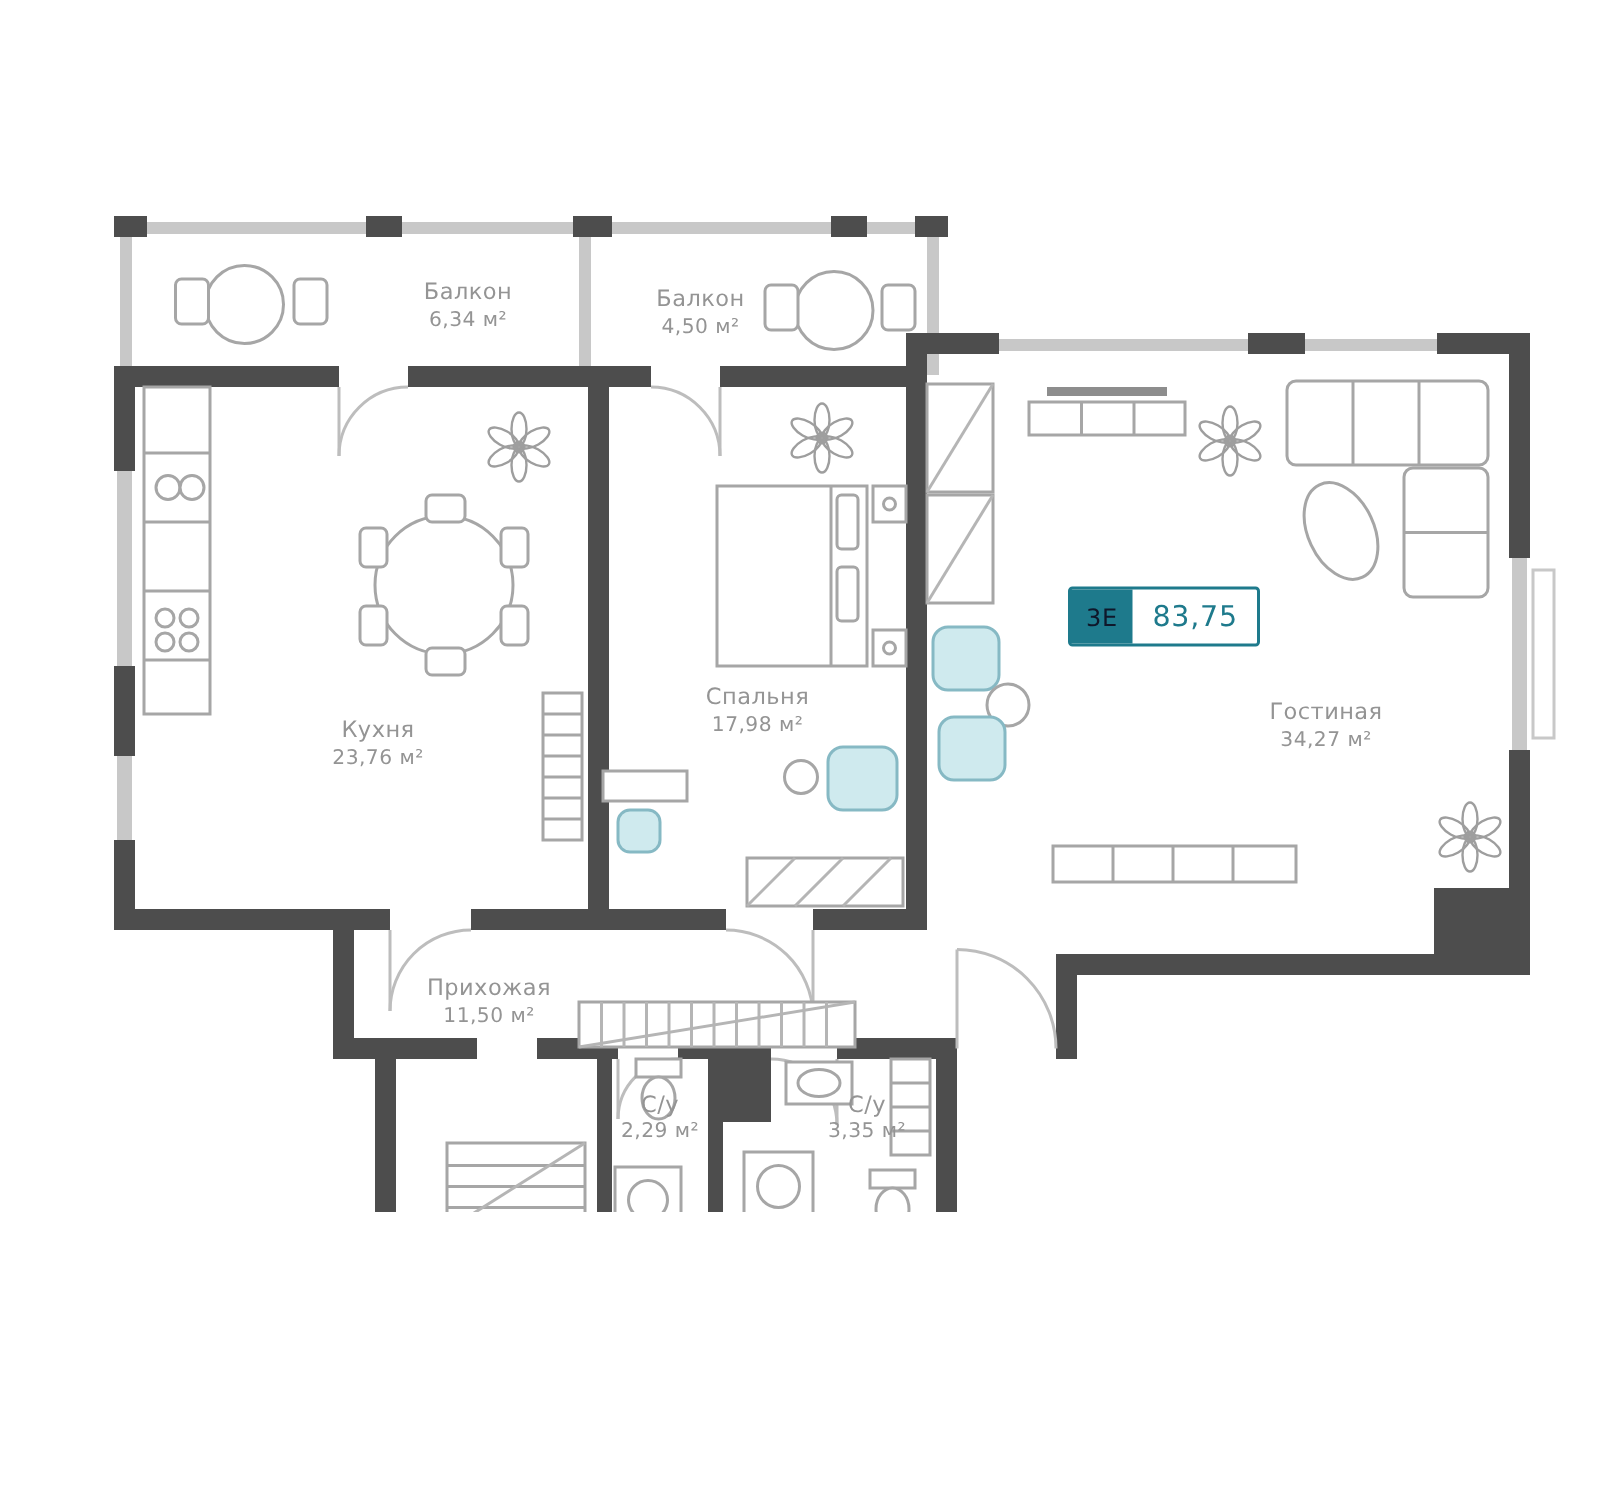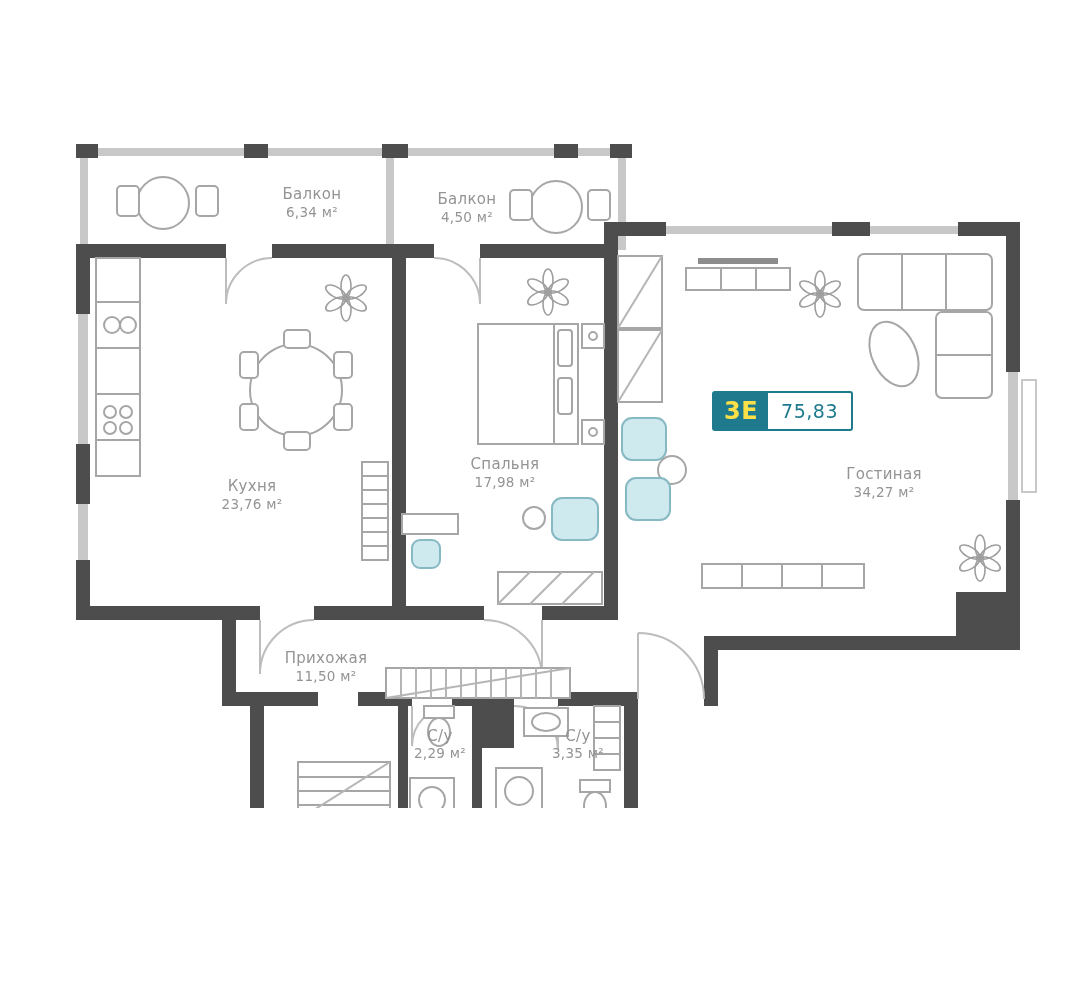--- a/index.html
+++ b/index.html
@@ -13,21 +13,21 @@
     --cyan-stroke:#86b9c4;
   }
   html,body{margin:0;padding:0;background:#fff;}
   .canvas{position:relative;width:1065px;height:808px;background:#fff;overflow:hidden;
           font-family:"DejaVu Sans", sans-serif;}
   svg{position:absolute;left:0;top:0;}
   .room-name{font-family:"DejaVu Sans",sans-serif;font-size:15px;fill:var(--label);letter-spacing:.3px;}
   .room-area{font-family:"DejaVu Sans",sans-serif;font-size:13.5px;fill:var(--label);letter-spacing:.3px;}
   .badge{position:absolute;left:712px;top:391px;height:40px;display:inline-flex;align-items:stretch;
          background:#fff;border:2px solid var(--teal);border-radius:3px;box-sizing:border-box;}
-  .badge-type{background:var(--teal);color:#fde047;font-weight:bold;font-size:24px;
+  .badge-type{background:var(--teal);color:#0f172a;font-weight:normal;font-size:16px;
               display:flex;align-items:center;padding:0 10px;letter-spacing:.5px;}
   .badge-area{color:var(--teal);font-size:19px;display:flex;align-items:center;
               padding:0 13px;letter-spacing:.5px;}
   .brand{position:absolute;left:32px;top:932px;display:flex;align-items:center;gap:10px;}
   .brand-name{font-size:28px;font-weight:bold;color:#161616;letter-spacing:.2px;}
 </style>
 </head>
 <body>
 
 <div class="canvas">
@@ -329,21 +329,21 @@
       <text class="room-name" x="440" y="741">С/у</text>
       <text class="room-area" x="440" y="758">2,29 м²</text>
 
       <text class="room-name" x="578" y="741">С/у</text>
       <text class="room-area" x="578" y="758">3,35 м²</text>
     </g>
   </svg>
 
   <div class="badge">
     <div class="badge-type">3Е</div>
-    <div class="badge-area">75,83</div>
+    <div class="badge-area">83,75</div>
   </div>
 
   <div class="brand">
     <svg width="40" height="40" viewBox="0 0 40 40">
       <rect x="1" y="1" width="38" height="38" rx="9" fill="#1c1c1c"></rect>
       <g fill="none" stroke="#ffffff" stroke-width="2.6" stroke-linecap="round" stroke-linejoin="round">
         <path d="M11 21 L20 12.5 L29 21"></path>
         <path d="M13.5 19.5 V28.5 H26.5 V19.5"></path>
         <path d="M26 14.5 V11"></path>
       </g>

